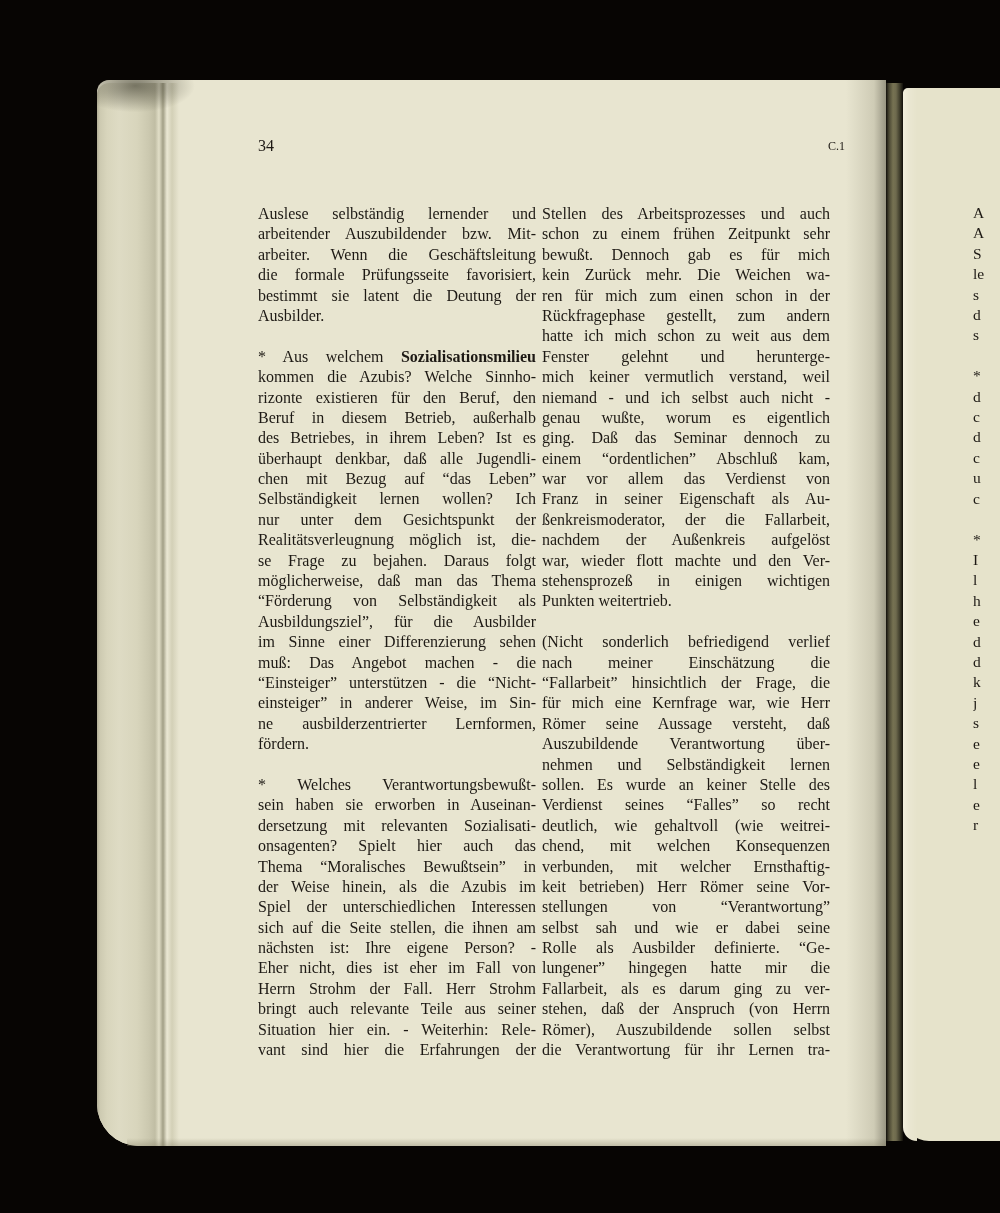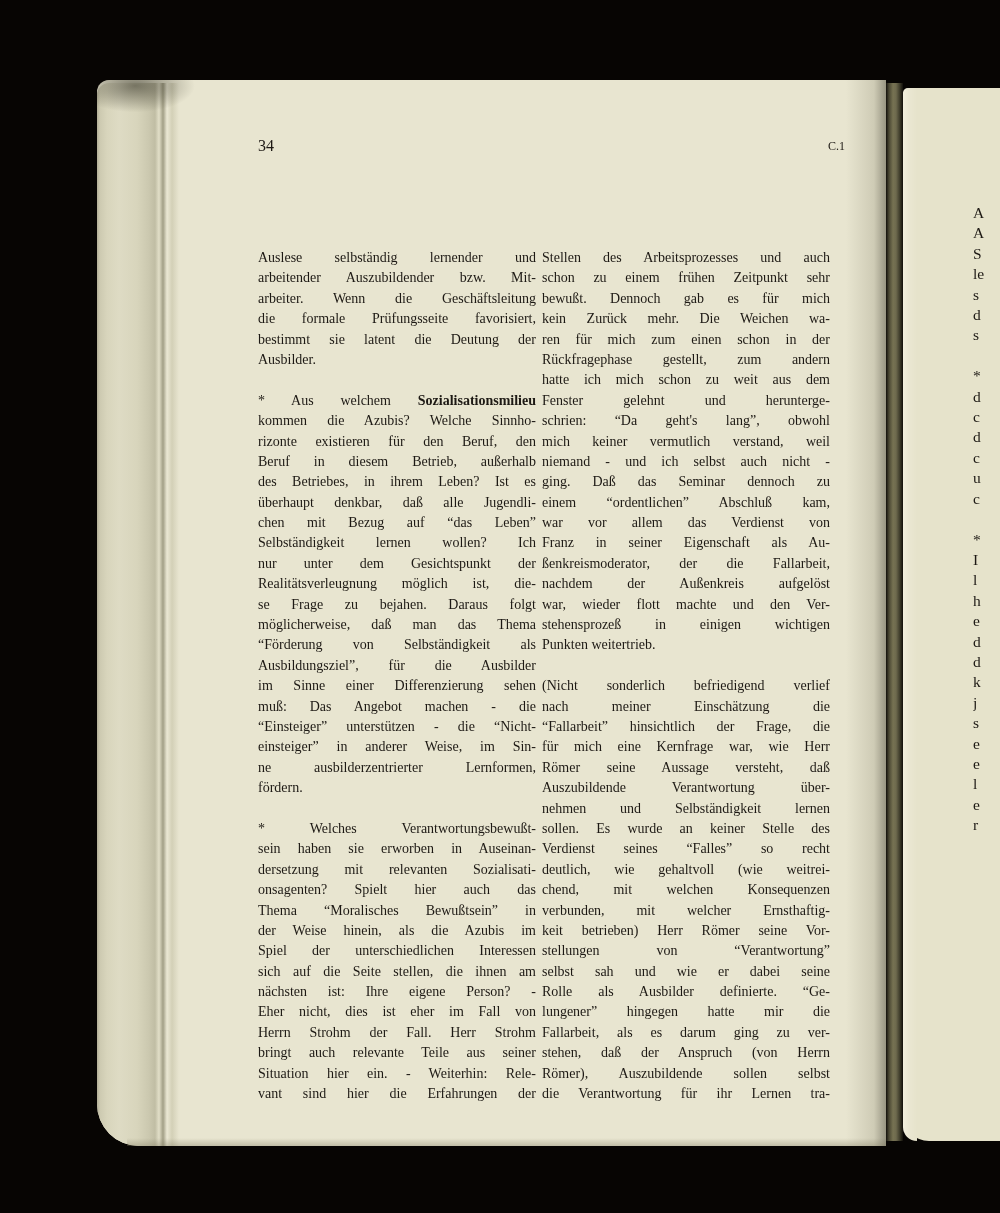--- a/index.html
+++ b/index.html
@@ -63,21 +63,21 @@
   
   .page-number {
     position:absolute; left:258px; top:138px; width:570px;
     text-align:left; font-size:16px; line-height:16px;
   }
   .section-label {
     position:absolute; left:797px; top:138px; width:48px;
     text-align:right; font-size:12px; line-height:16px;
   }
   
-  .col { position:absolute; top:204px; font-size:14px;margin-top:44px; }
+  .col { position:absolute; top:204px; font-size:16px; }
   .col-left  { left:258px; width:278px; }
   .col-right { left:542px; width:288px; }
   .para + .para { margin-top:20.4px; }
   .ln {
     height:20.4px; line-height:20.4px;
     white-space:nowrap; overflow:hidden;
     text-align:justify; text-align-last:justify;
   }
   .ln.last { text-align-last:left; }
   .ln b { font-weight:bold; }
@@ -146,23 +146,23 @@
 <div class="col col-right">
     <div class="para">
       <div class="ln"><span>Stellen des Arbeitsprozesses und auch</span></div>
       <div class="ln"><span>schon zu einem frühen Zeitpunkt sehr</span></div>
       <div class="ln"><span>bewußt. Dennoch gab es für mich</span></div>
       <div class="ln"><span>kein Zurück mehr. Die Weichen wa-</span></div>
       <div class="ln"><span>ren für mich zum einen schon in der</span></div>
       <div class="ln"><span>Rückfragephase gestellt, zum andern</span></div>
       <div class="ln"><span>hatte ich mich schon zu weit aus dem</span></div>
       <div class="ln"><span>Fenster gelehnt und herunterge-</span></div>
-      <div class="ln"><span>schrien: “Da geht's lang”, obwohl</span></div>
       <div class="ln"><span>mich keiner vermutlich verstand, weil</span></div>
       <div class="ln"><span>niemand - und ich selbst auch nicht -</span></div>
+      <div class="ln"><span>genau wußte, worum es eigentlich</span></div>
       <div class="ln"><span>ging. Daß das Seminar dennoch zu</span></div>
       <div class="ln"><span>einem “ordentlichen” Abschluß kam,</span></div>
       <div class="ln"><span>war vor allem das Verdienst von</span></div>
       <div class="ln"><span>Franz in seiner Eigenschaft als Au-</span></div>
       <div class="ln"><span>ßenkreismoderator, der die Fallarbeit,</span></div>
       <div class="ln"><span>nachdem der Außenkreis aufgelöst</span></div>
       <div class="ln"><span>war, wieder flott machte und den Ver-</span></div>
       <div class="ln"><span>stehensprozeß in einigen wichtigen</span></div>
       <div class="ln last"><span>Punkten weitertrieb.</span></div>
     </div>

